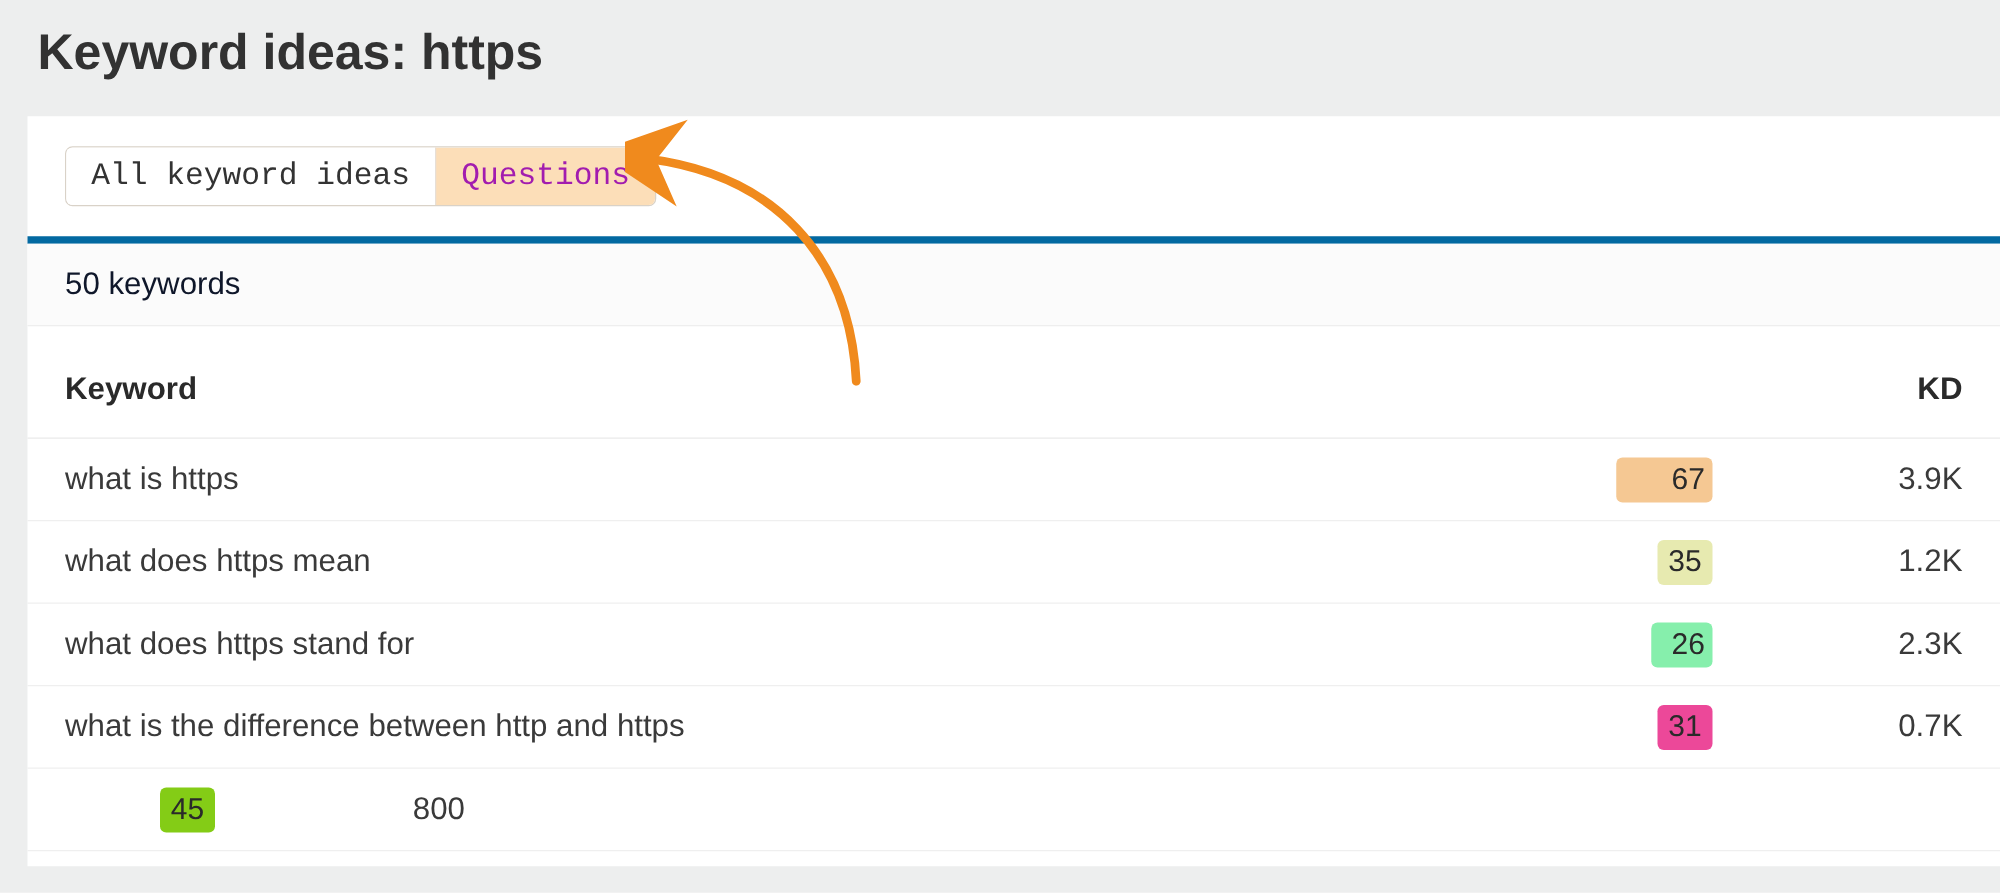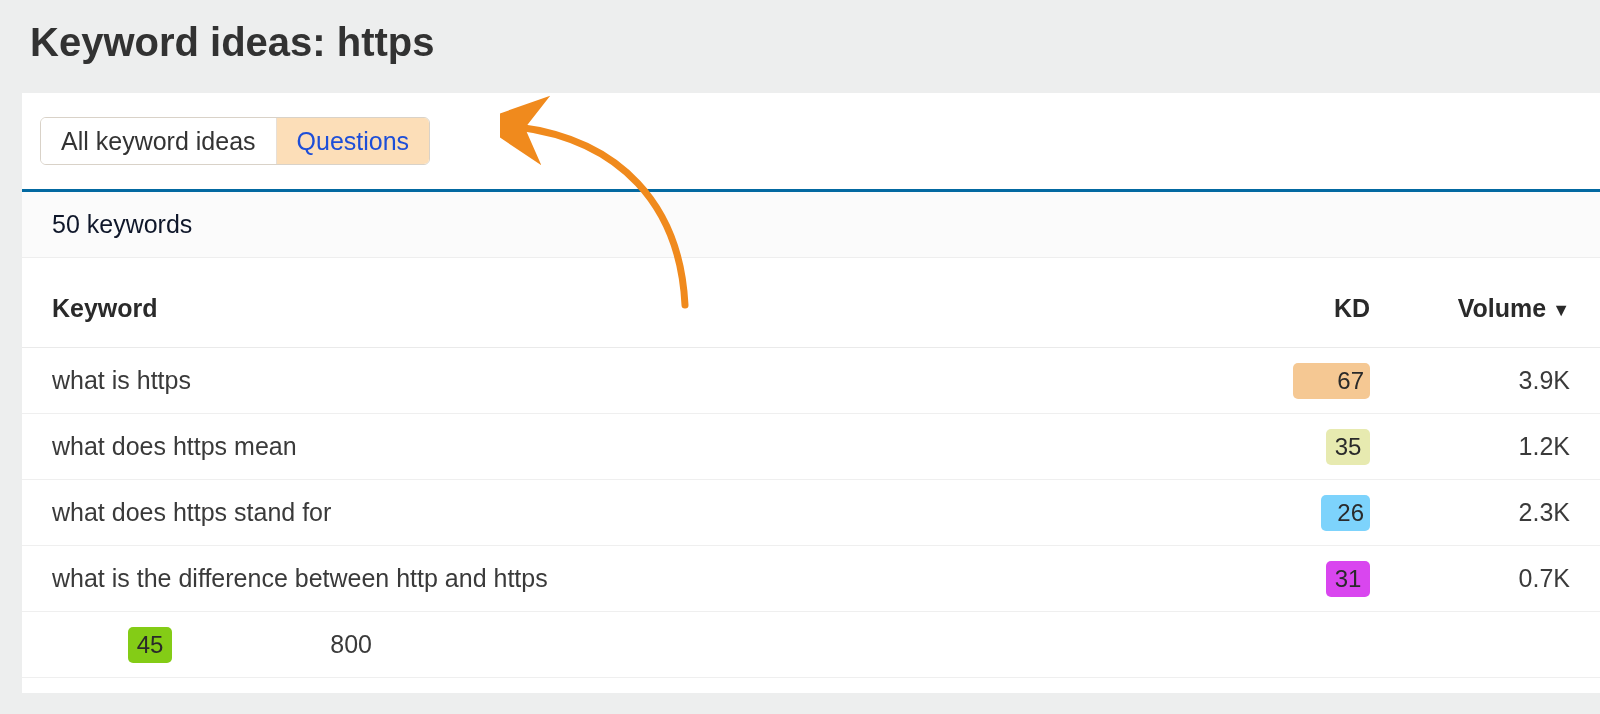--- a/index.html
+++ b/index.html
@@ -25,42 +25,43 @@
 
   .panel {
     background: #ffffff;
     margin-left: 22px;
     min-height: 600px;
     position: relative;
   }
 
   
   .tabs-row {
-    padding: 24px 18px;
-    border-bottom: 3px solid #0369a1;
+    padding: 24px 30px;
+    border-bottom: 6px solid #0369a1;
+    font-family: Liberation Mono, monospace;
   }
   .seg {
     display: inline-flex;
     border-radius: 6px;
     overflow: hidden;
     border: 1px solid #d9d2c8;
   }
   .seg button {
     font-family: inherit;
     font-size: 25px;
     border: none;
     background: #ffffff;
     color: #333;
     padding: 8px 20px;
     cursor: pointer;
     line-height: 1.2;
   }
   .seg button.active {
     background: #fcdeb8;
-    color: #1d4ed8;
+    color: #a21caf;
   }
   .seg button + button {
     border-left: 1px solid #e7dfd6;
   }
 
   
   .count-bar {
     padding: 18px 30px;
     background: #fbfbfb;
     border-bottom: 1px solid #eeeeee;
@@ -138,50 +139,47 @@
         <button class="active">Questions</button>
       </div>
     </div>
 
     <div class="count-bar">50 keywords</div>
 
     <div class="tbl">
       <div class="thead">
         <div class="col-kw">Keyword</div>
         <div class="col-kd">KD</div>
-        <div class="col-vol">
-          <span>Volume</span><span class="sort-caret">▼</span>
-        </div>
       </div>
       <div id="rows-mount">
           <div class="trow">
             <div class="col-kw">what is https</div>
             <div class="col-kd">
               <span class="kd-badge" style="background: rgb(245, 200, 147); padding-left: 44px;">67</span>
             </div>
             <div class="col-vol">3.9K</div>
           </div>
           <div class="trow">
             <div class="col-kw">what does https mean</div>
             <div class="col-kd">
               <span class="kd-badge" style="background: rgb(231, 234, 176);">35</span>
             </div>
             <div class="col-vol">1.2K</div>
           </div>
           <div class="trow">
             <div class="col-kw">what does https stand for</div>
             <div class="col-kd">
-              <span class="kd-badge" style="background: #7dd3fc; padding-left: 16px;">26</span>
+              <span class="kd-badge" style="background: #86efac; padding-left: 16px;">26</span>
             </div>
             <div class="col-vol">2.3K</div>
           </div>
           <div class="trow">
             <div class="col-kw">what is the difference between http and https</div>
             <div class="col-kd">
-              <span class="kd-badge" style="background: #d946ef;">31</span>
+              <span class="kd-badge" style="background: #ec4899;">31</span>
             </div>
             <div class="col-vol">0.7K</div>
           </div>
           <div class="trow">
             <div class="col-kd">
               <span class="kd-badge" style="background: #84cc16;">45</span>
             </div>
             <div class="col-vol">800</div>
           </div>
         </div>

